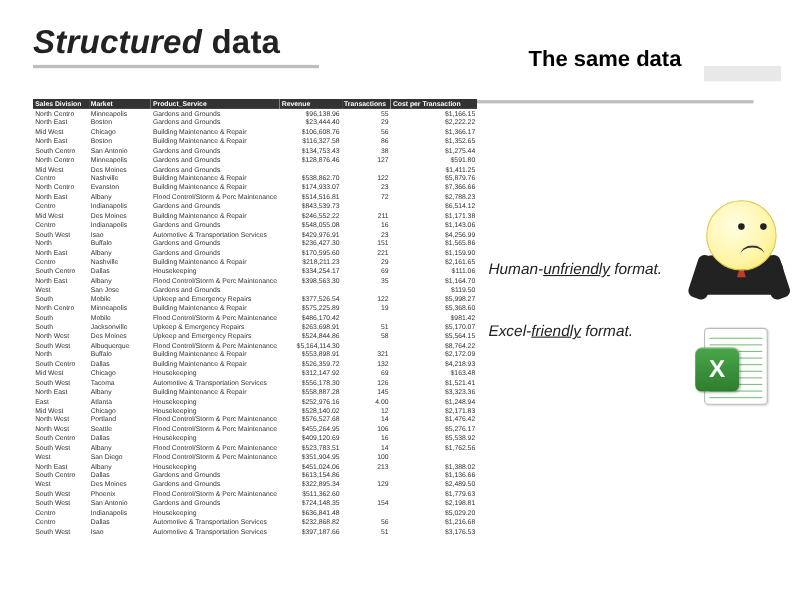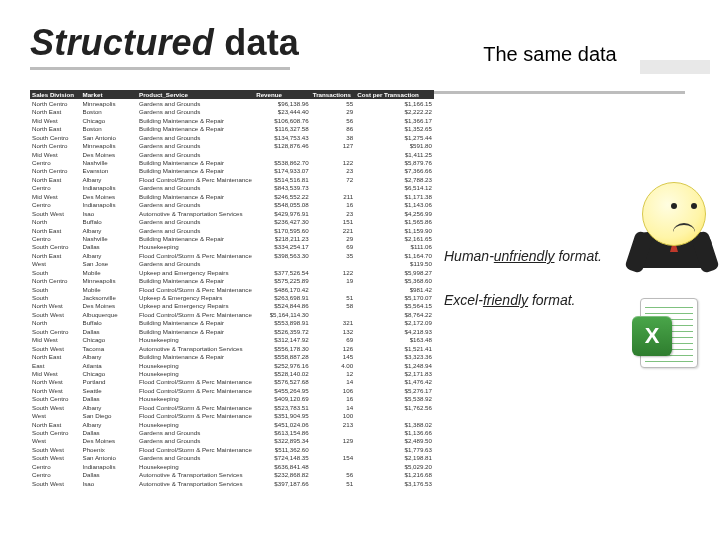--- a/index.html
+++ b/index.html
@@ -14,21 +14,21 @@
   }
   .slide {
     position: relative;
     width: 720px;
     height: 540px;
   }
   .title {
     position: absolute;
     left: 30px;
     top: 22px;
-    font-size: 36px;
+    font-size: 30px;
     font-weight: 700;
     color: #222;
     letter-spacing: 0.2px;
   }
   .title em {
     font-style: italic;
   }
   .title .underline-rule {
     position: absolute;
     left: 0;
@@ -36,40 +36,40 @@
     width: 260px;
     height: 3px;
     background: #bdbdbd;
   }
   .subtitle {
     position: absolute;
     left: 445px;
     top: 42px;
     width: 210px;
     font-size: 20px;
-    font-weight: 400;
+    font-weight: 700;
     text-align: center;
     line-height: 1.2;
   }
   .subtitle .underline-rule {
     position: absolute;
     left: -20px;
     bottom: -4px;
     width: 260px;
     height: 3px;
     background: #bdbdbd;
   }
   .note1, .note2 {
     position: absolute;
     left: 444px;
     font-size: 14px;
     font-style: italic;
     color: #222;
   }
-  .note1 { top: 248px; }
+  .note1 { top: 236px; }
   .note2 { top: 292px; }
   .note1 .hl, .note2 .hl { text-decoration: underline; }
 
   
   .sadman {
     position: absolute;
     left: 632px;
     top: 182px;
     width: 80px;
     height: 86px;

